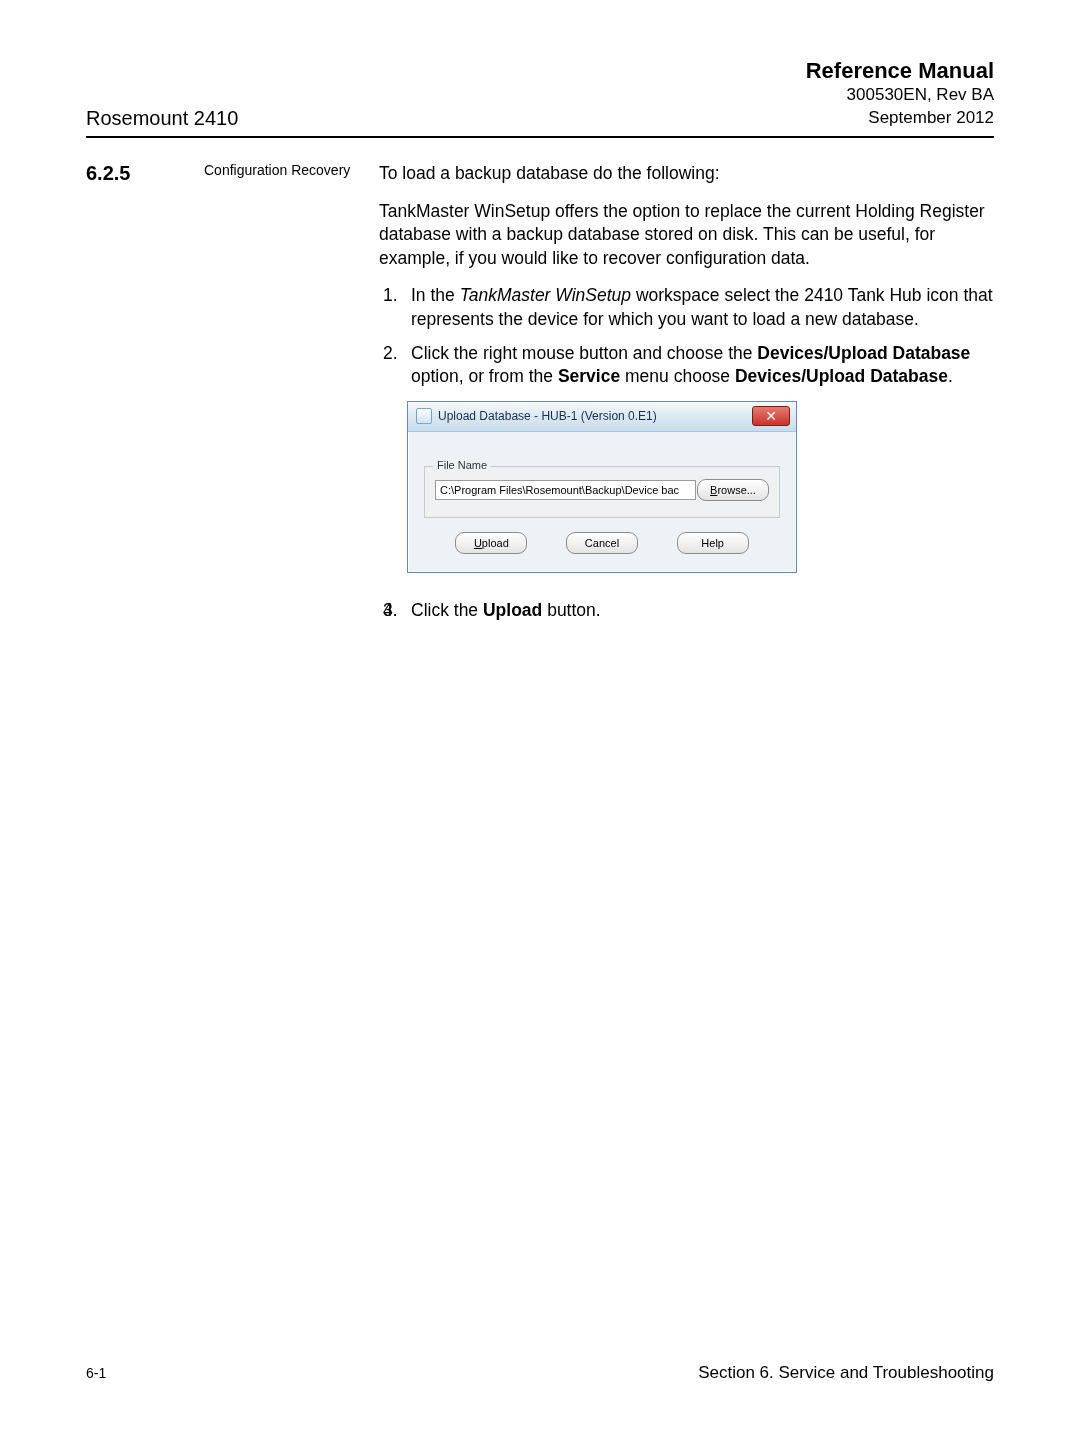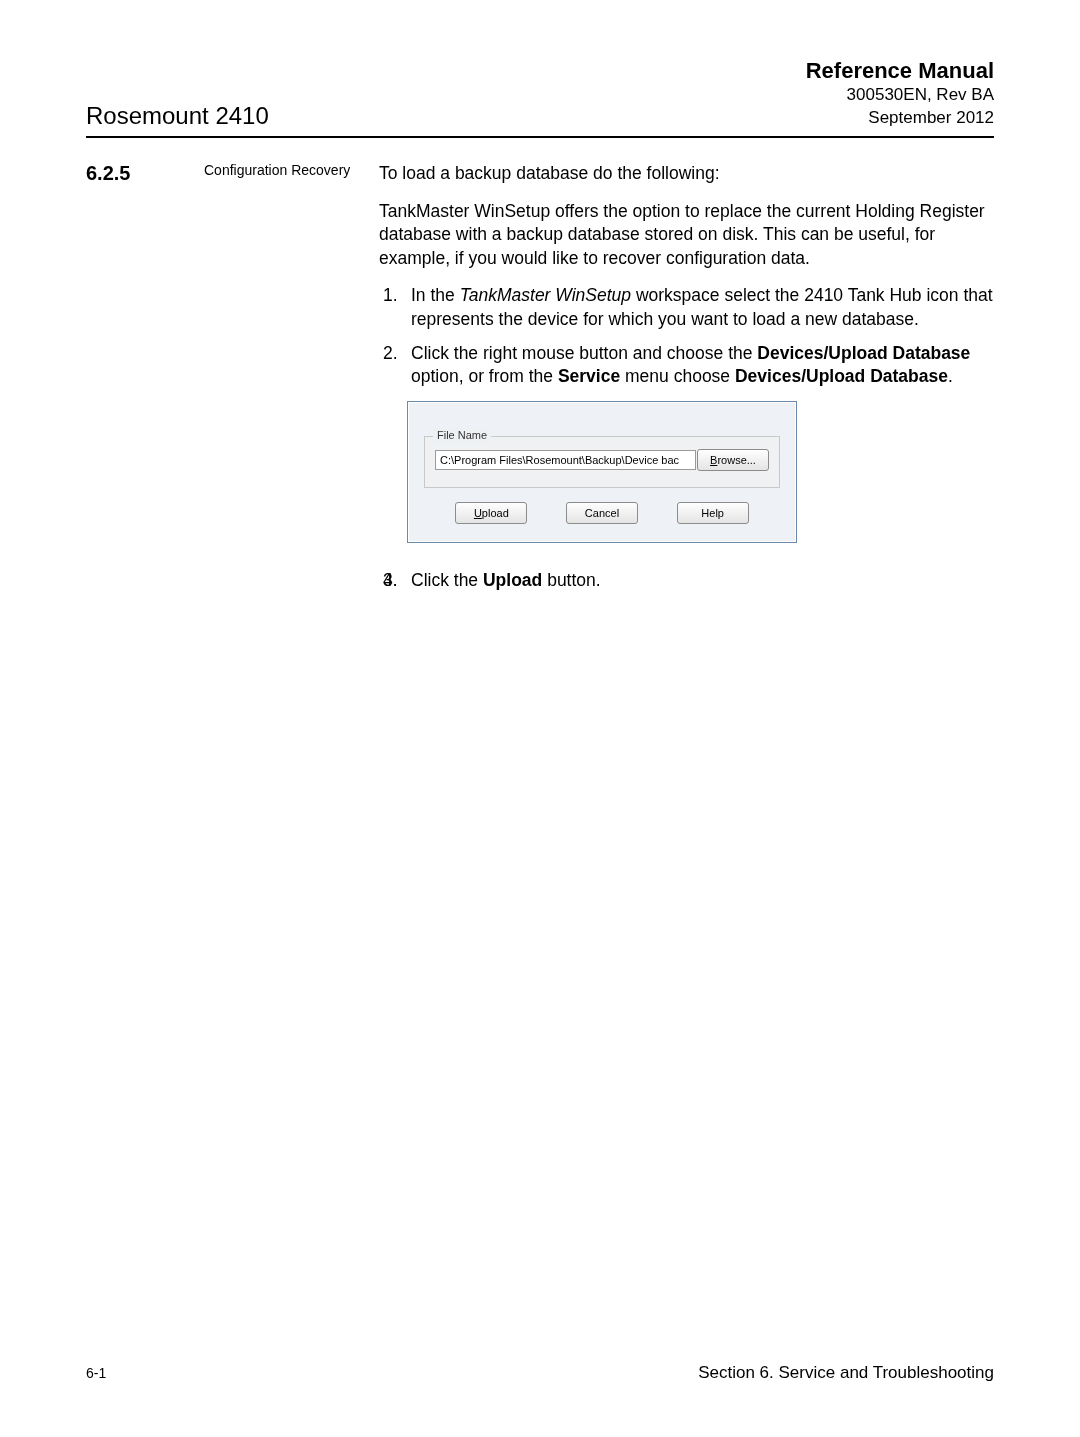--- a/index.html
+++ b/index.html
@@ -1,19 +1,19 @@
 <!DOCTYPE html>
 <html><head>
 <meta charset="utf-8">
 <style>
   * { box-sizing: border-box; margin: 0; padding: 0; }
   html, body { width: 1080px; height: 1437px; background: #fff; font-family: Arial, Helvetica, sans-serif; color: #000; }
   .page { padding: 58px 86px 40px 86px; position: relative; height: 100%; }
   .header { display: flex; justify-content: space-between; align-items: flex-end; border-bottom: 2px solid #000; padding-bottom: 6px; margin-bottom: 24px; }
-  .header-left { font-size: 24px; font-weight: 400; }
+  .header-left { font-size: 20px; font-weight: 400; }
   .header-right { text-align: right; }
   .ref-title { font-size: 22px; font-weight: 700; }
   .ref-sub { font-size: 17px; line-height: 1.35; }
   .content-row { display: flex; gap: 20px; }
   .col-num { flex: 0 0 54px; font-size: 20px; font-weight: 700; }
   .col-title { flex: 0 0 155px; font-size: 14px; font-weight: 400; line-height: 1.25; margin-left: 44px; }
   .col-body { flex: 1; font-size: 17.5px; line-height: 1.35; }
   .col-body p { margin-bottom: 14px; }
   .ol { list-style: none; padding-left: 28px; }
   .ol .li { position: relative; margin-bottom: 10px; padding-left: 4px; }
@@ -25,21 +25,21 @@
   .dlg { width: 390px; border: 1px solid #6a8bad; background: #eef2f6; font-family: "Segoe UI", Tahoma, sans-serif; font-size: 12px; box-shadow: 0 0 0 1px #fff inset; }
   .dlg-title { height: 30px; background: linear-gradient(#f6f9fc, #dbe8f2 50%, #c8dcec); border-bottom: 1px solid #a9c5dd; display: flex; align-items: center; padding: 0 6px 0 8px; position: relative; }
   .dlg-title .ico { width: 16px; height: 16px; background: linear-gradient(#fff,#cfe3f5); border: 1px solid #7aa6cc; border-radius: 2px; margin-right: 6px; display: inline-block; position: relative; }
   .dlg-title .ttxt { color: #16314f; }
   .dlg-close { position: absolute; right: 6px; top: 4px; width: 38px; height: 20px; background: linear-gradient(#e57b73,#c9332a); border: 1px solid #7a1e18; border-radius: 3px; color: #fff; display: flex; align-items: center; justify-content: center; font-size: 14px; line-height: 1; }
   .dlg-body { padding: 34px 16px 14px 16px; }
   .fn-fieldset { border: 1px solid #c9c9c9; padding: 12px 10px 16px 10px; position: relative; background: #f0f1f3; }
   .fn-legend { position: absolute; top: -9px; left: 8px; background: #eef1f4; padding: 0 4px; font-size: 11px; color: #333; }
   .fn-row { display: flex; gap: 1px; align-items: center; }
   .fn-row input[type=text] { flex: 1; height: 20px; font-size: 11px; padding: 0 4px; border: 1px solid #9a9a9a; background: #fff; font-family: inherit; }
-  .winbtn { height: 22px; min-width: 72px; padding: 0 10px; background: linear-gradient(#fefefe,#e4e4e4); border: 1px solid #8c8c8c; border-radius: 3px; font-size: 11px; font-family: inherit; cursor: default; }
+  .winbtn { height: 22px; min-width: 72px; padding: 0 10px; background: linear-gradient(#fefefe,#e4e4e4); border: 1px solid #8c8c8c; border-radius: 9px; font-size: 11px; font-family: inherit; cursor: default; }
   .winbtn .ul { text-decoration: underline; }
   .dlg-btnrow { display: flex; justify-content: space-around; gap: 24px; padding: 14px 24px 4px 24px; }
 </style>
 </head>
 <body>
 
 <div class="page">
 
   <div class="header">
     <div class="header-left">Rosemount 2410</div>
@@ -67,20 +67,27 @@
         <div class="li">
           <span class="num">2.</span>
           <span>
             <span>Click the right mouse button and choose the </span><b>Devices/Upload Database</b><span> option, or from the </span><b>Service</b><span> menu choose </span><b>Devices/Upload Database</b><span>.</span>
           </span>
         </div>
       </div>
 
       <div class="dlg-wrap">
         <div class="dlg">
+          <div class="dlg-title">
+            <span class="ico"></span>
+            <span class="ttxt">Upload Database - HUB-1 (Version 0.E1)</span>
+            <div class="dlg-close">
+                <span>✕</span>
+              </div>
+          </div>
           <div class="dlg-body">
             <div class="fn-fieldset">
               <span class="fn-legend">File Name</span>
               <div class="fn-row">
                 <input type="text" value="C:\Program Files\Rosemount\Backup\Device bac" style="">
                 <button class="winbtn"><span class="ul">B</span><span>rowse...</span></button>
               </div>
             </div>
             <div class="dlg-btnrow">
               <button class="winbtn"><span class="ul">U</span><span>pload</span></button>

